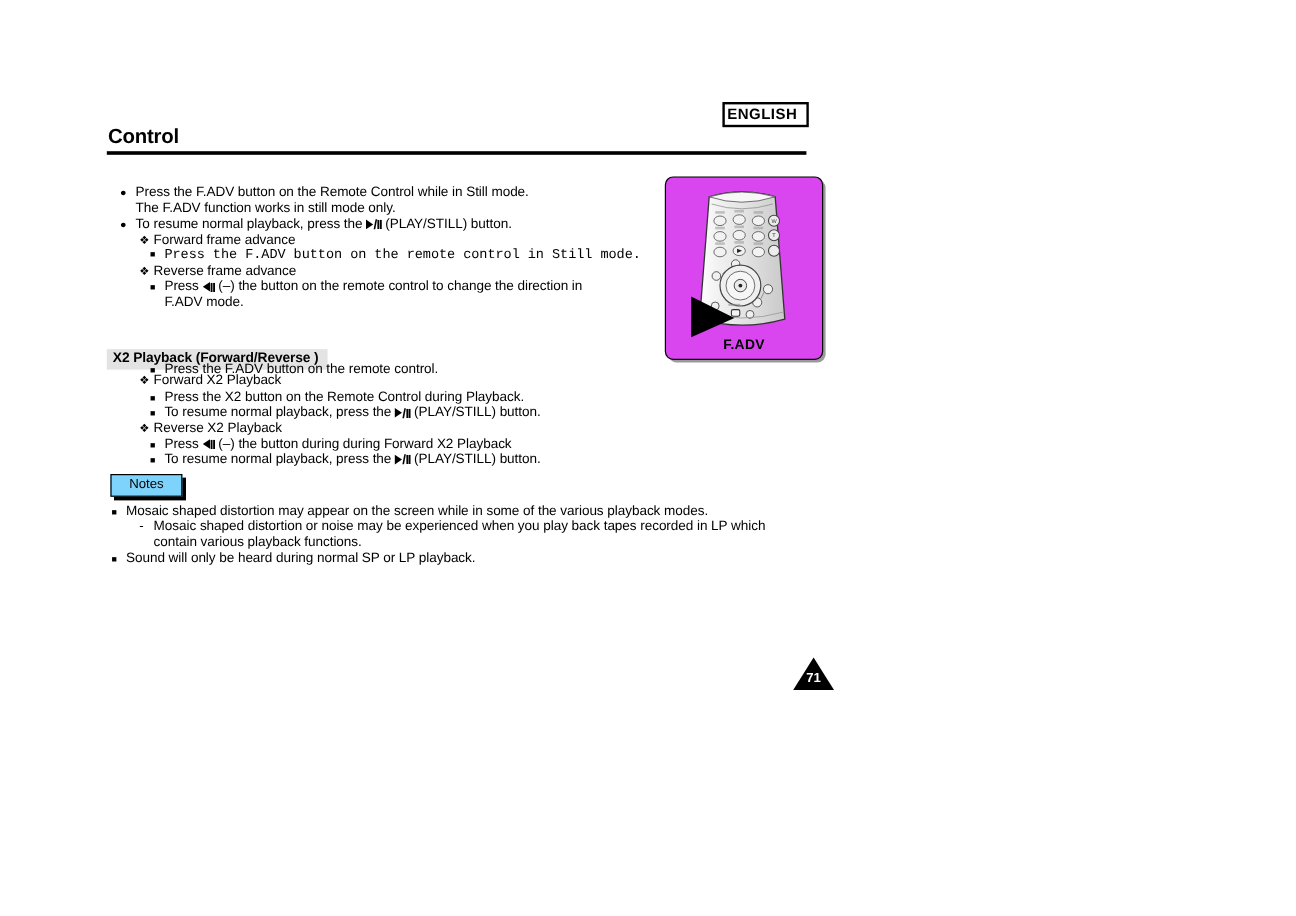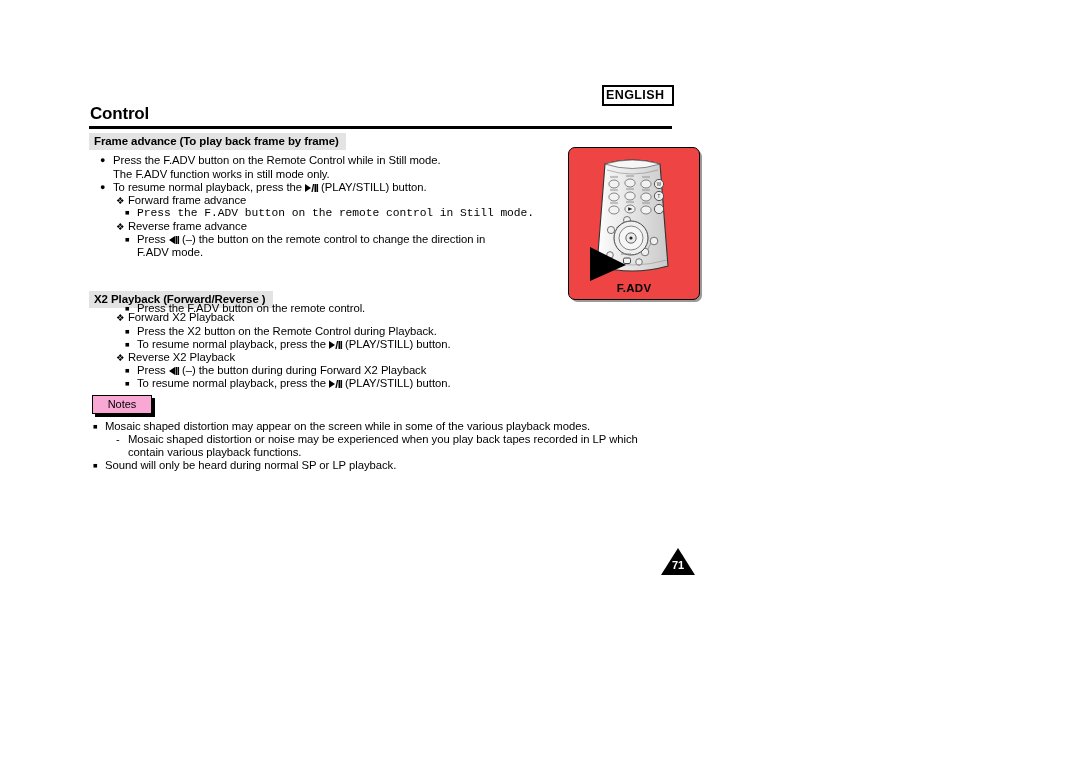--- a/index.html
+++ b/index.html
@@ -137,37 +137,37 @@
   .slash { display:inline-block; font-weight:bold; }
 
   
   .notes-box {
     position: absolute;
     left: 92px;
     top: 395px;
     width: 58px;
     height: 17px;
     border: 1px solid #000;
-    background: #f9a8d4;
+    background: #7dd3fc;
     box-shadow: 3px 3px 0 0 #000;
     font-size: 11px;
     text-align: center;
     line-height: 17px;
   }
 
   
   .remote-box {
     position: absolute;
-    left: 568px;
+    left: 554px;
     top: 147px;
     width: 130px;
     height: 151px;
     border: 1.5px solid #000;
     border-radius: 7px;
-    background: #ef4444;
+    background: #d946ef;
     box-shadow: 2.5px 2.5px 0 -0.5px #9a9a9a;
   }
   .remote-svg { position:absolute; left:0; top:0; }
   .fadv-caption {
     position: absolute;
     left: 0;
     bottom: 5px;
     width: 100%;
     text-align: center;
     font-size: 11.5px;
@@ -205,21 +205,20 @@
 </head>
 <body>
 
 <div class="page">
 
   <div class="english-badge">ENGLISH</div>
 
   <div class="page-title">Control</div>
   <div class="title-rule"></div>
 
-  <div class="section-bar" id="sec-frame-advance">Frame advance (To play back frame by frame)</div>
   <div class="section-bar" id="sec-x2">X2 Playback (Forward/Reverse )</div>
 
   <div id="body-lines">
       <div class="line bullet-dot" style="left: 113px; top: 154px;">Press the F.ADV button on the Remote Control while in Still mode.</div>
       <div class="line " style="left: 113px; top: 168px;">The F.ADV function works in still mode only.</div>
       <div class="line bullet-dot" style="left: 113px; top: 181px;">To resume normal playback, press the <span class="glyph"><span class="tri-r"></span><span class="slash">/</span><span class="bars">II</span></span> (PLAY/STILL) button.</div>
       <div class="line bullet-flower" style="left: 128px; top: 194px;">Forward frame advance</div>
       <div class="line bullet-square" style="left: 137px; top: 207px; font-family: Liberation Mono, monospace;">Press the F.ADV button on the remote control in Still mode.</div>
       <div class="line bullet-flower" style="left: 128px; top: 220px;">Reverse frame advance</div>
       <div class="line bullet-square" style="left: 137px; top: 233px;">Press <span class="glyph"><span class="tri-l"></span><span class="bars">II</span></span> (–) the button on the remote control to change the direction in</div>

